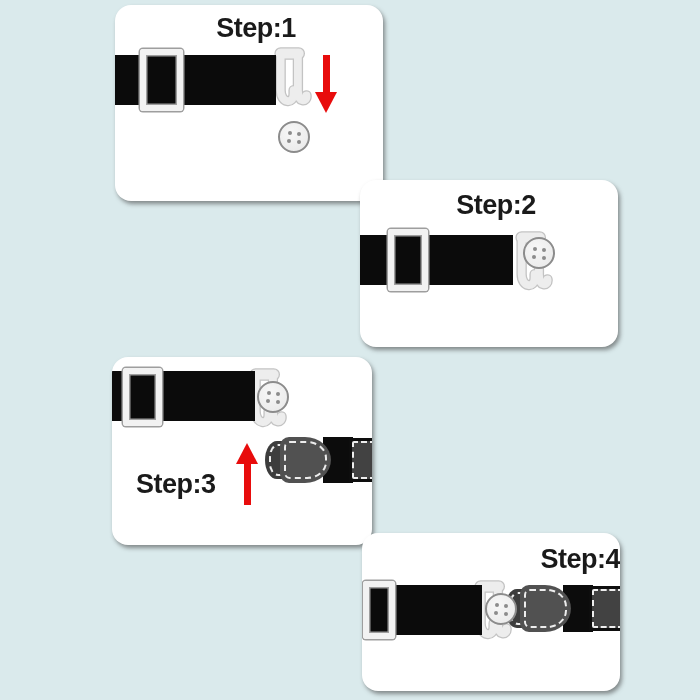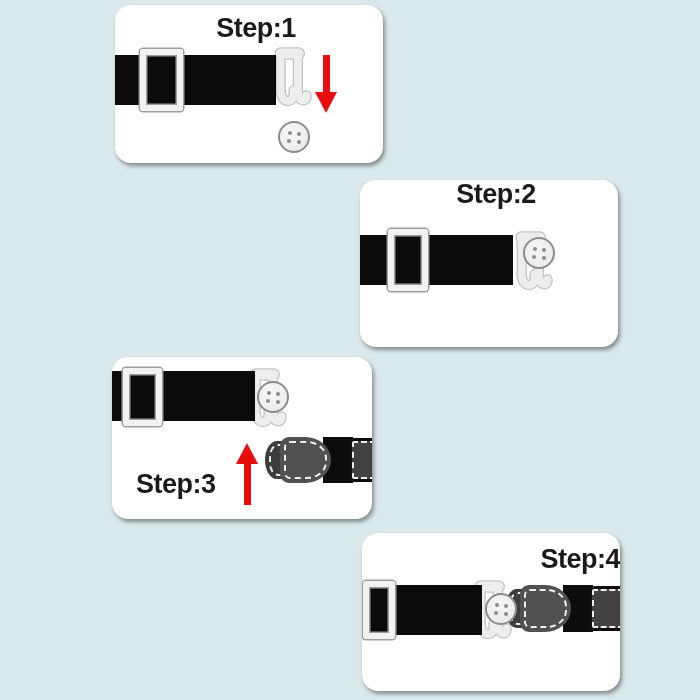--- a/index.html
+++ b/index.html
@@ -6,32 +6,32 @@
   body{
     width:700px;height:700px;position:relative;overflow:hidden;
     background:#daeaec;
     font-family:"Liberation Sans",sans-serif;
   }
   .card{
     position:absolute;background:#ffffff;border-radius:16px;
     box-shadow:2px 3px 4px rgba(60,60,60,.55);
     overflow:hidden;
   }
-  #card1{left:115px;top:5px;width:268px;height:158px;}
+  #card1{left:115px;top:5px;width:268px;height:196px;}
   #card2{left:360px;top:180px;width:258px;height:167px;}
-  #card3{left:112px;top:357px;width:260px;height:162px;}
+  #card3{left:112px;top:357px;width:260px;height:188px;}
   #card4{left:362px;top:533px;width:258px;height:158px;}
 
   .title{
     position:absolute;left:0;right:0;text-align:center;
     font-weight:700;font-size:27px;line-height:1.1;color:#1a1a1a;
     letter-spacing:-0.5px;padding-left:14px;
   }
   #card1 .title{top:9px;}
-  #card2 .title{top:0;text-align:center;}
+  #card2 .title{top:11px;text-align:center;}
   #card4 .title{top:12px;text-align:right;}
   #card3 .title{left:24px;right:auto;top:113px;text-align:left;padding-left:0;}
 
   .belt{position:absolute;background:#0b0b0b;}
   #card1 .belt{left:0;top:50px;width:161px;height:50px;}
   #card2 .belt{left:0;top:55px;width:153px;height:50px;}
   #card3 .belt{left:0;top:14px;width:143px;height:50px;}
   #card4 .belt{left:0;top:52px;width:120px;height:50px;}
 
   .buckle{

